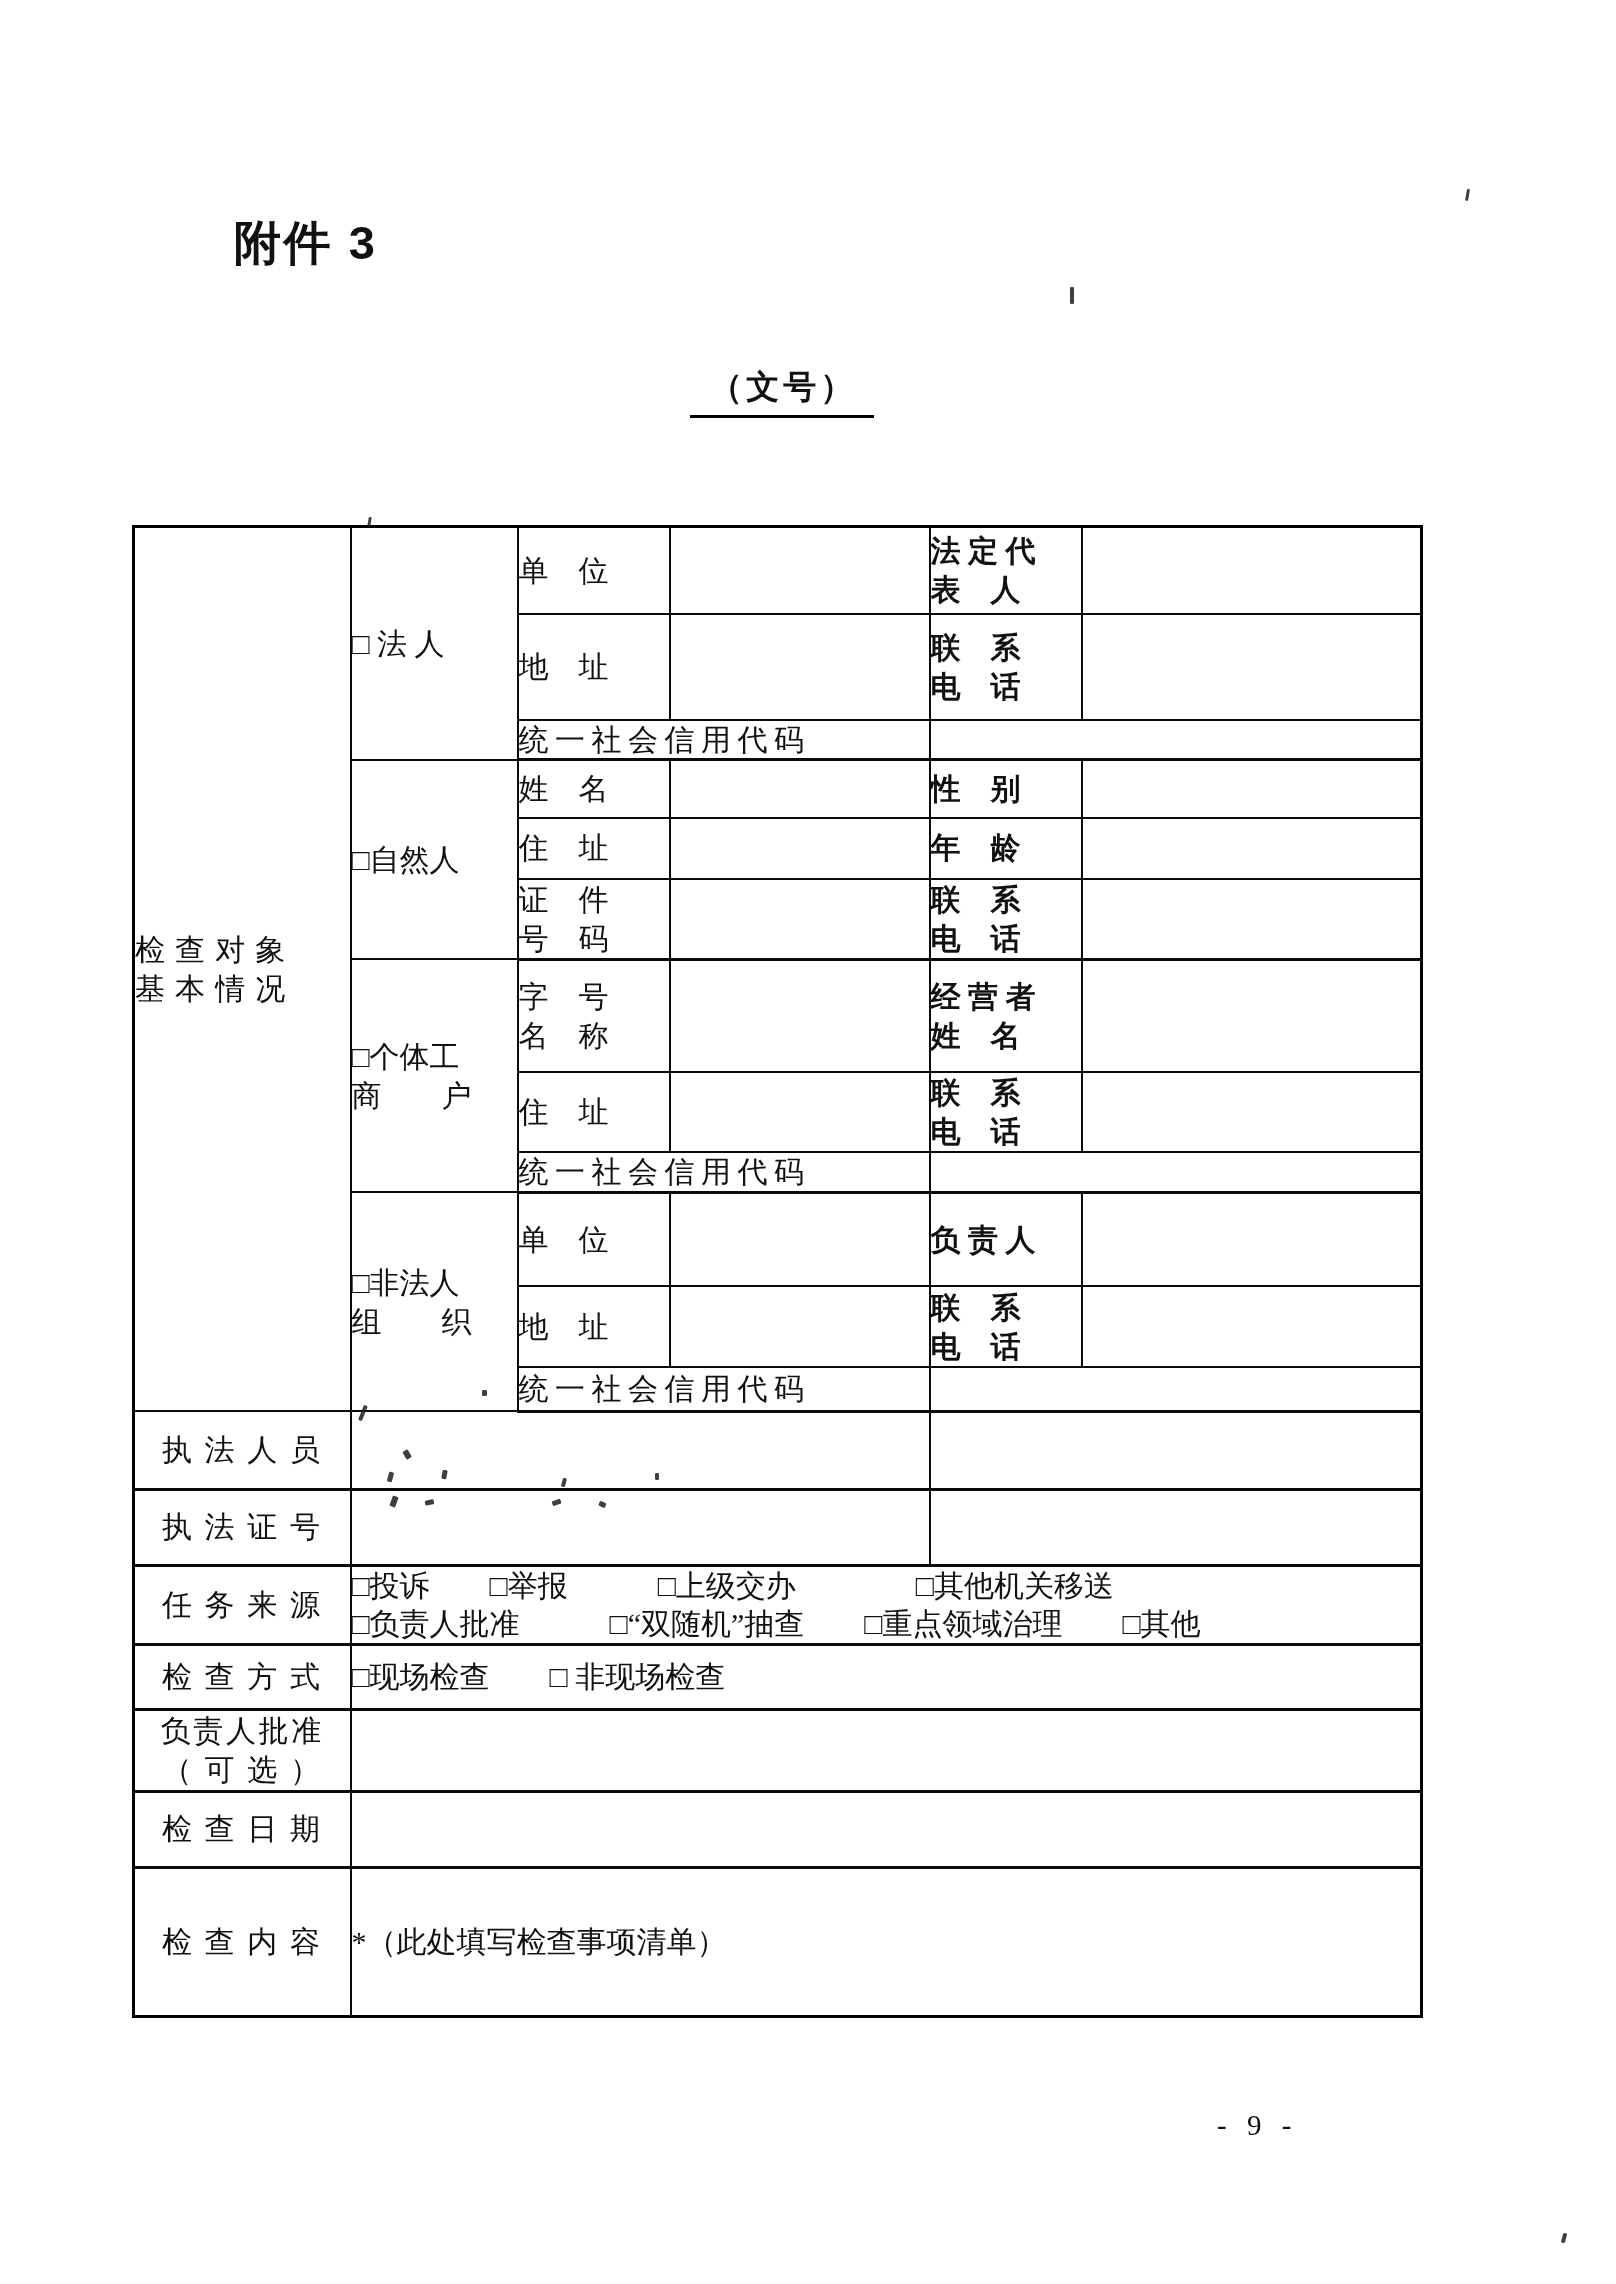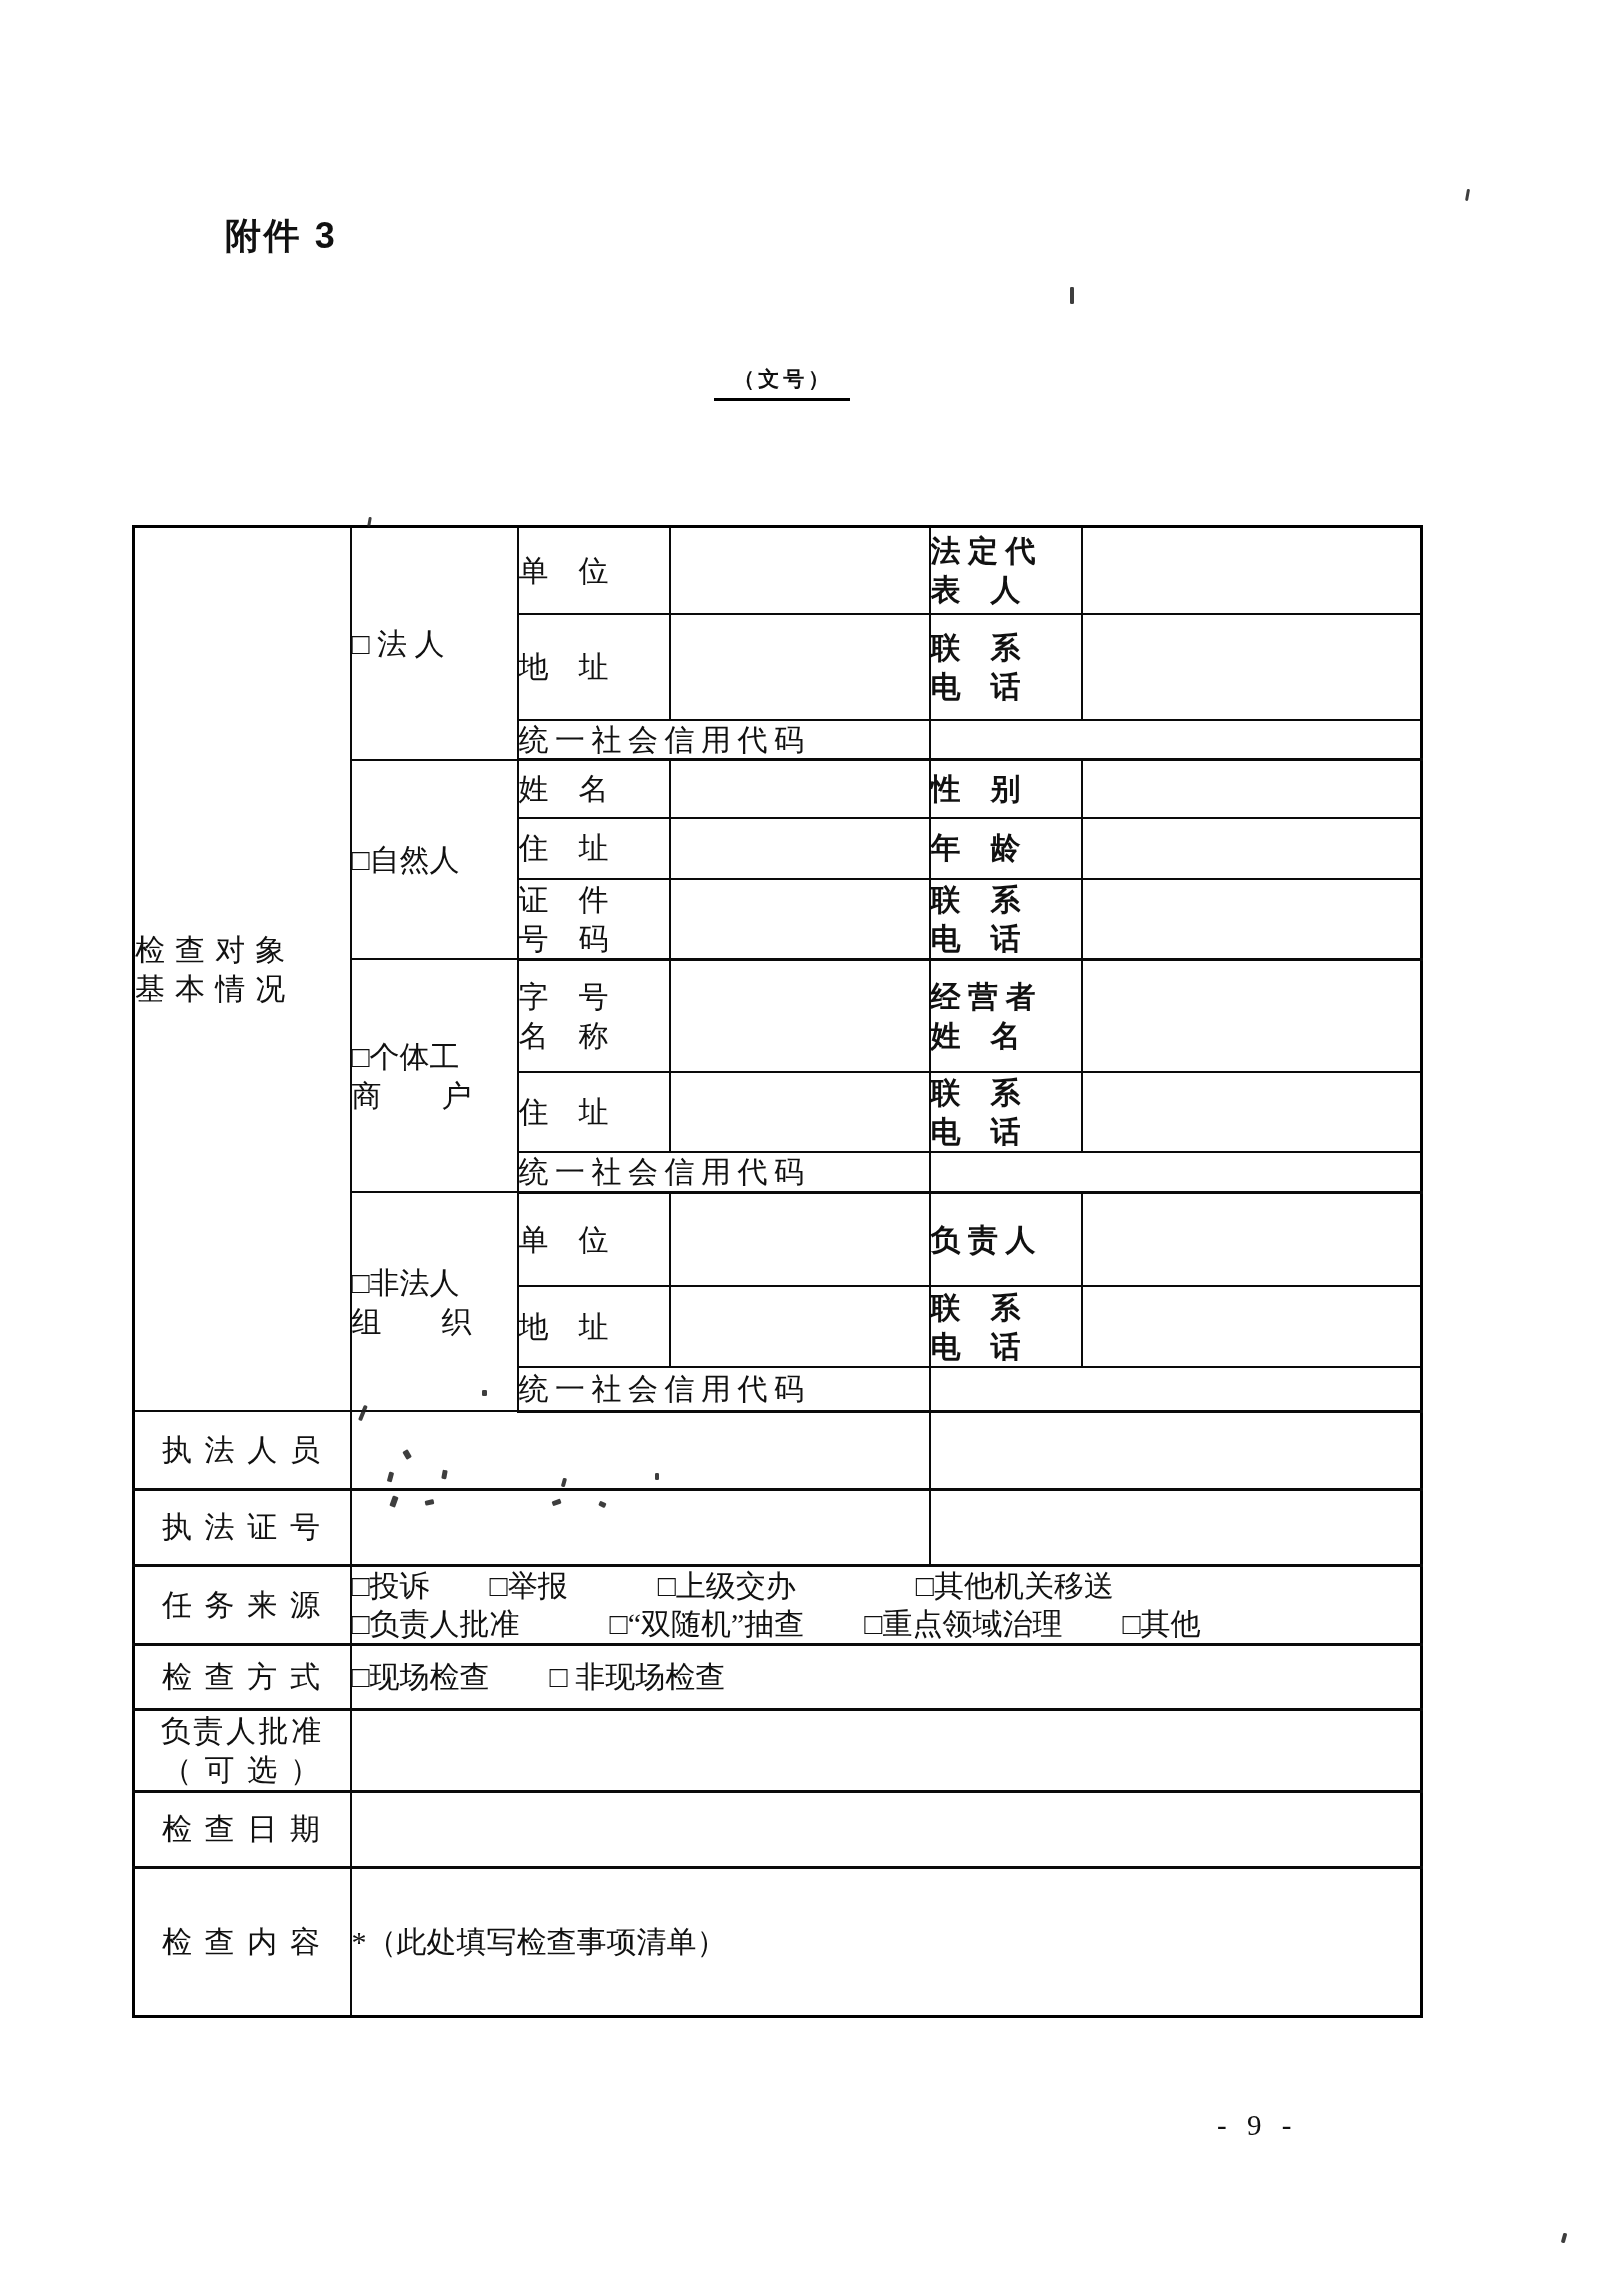--- a/index.html
+++ b/index.html
@@ -5,32 +5,32 @@
   html,body{margin:0;padding:0;}
   body{
     width:1616px;height:2284px;position:relative;
     background:#ffffff;color:#111111;
     font-family:"Liberation Serif", serif;
   }
   .page{position:absolute;inset:0;overflow:hidden;}
 
   
   .attachment{
-    position:absolute;left:225px;top:212px;
+    position:absolute;left:234px;top:212px;
     font-family:"Liberation Sans", sans-serif;
-    font-weight:700;font-size:36px;letter-spacing:2.6px;white-space:nowrap;
+    font-weight:700;font-size:47px;letter-spacing:2.6px;white-space:nowrap;
   }
   .title{
     position:absolute;left:0;top:276px;width:1557px;text-align:center;
     font-family:"Liberation Sans", sans-serif;
     font-weight:900;font-size:46px;letter-spacing:2px;white-space:nowrap;
   }
   .docno-row{position:absolute;left:0;top:365px;width:1564px;text-align:center;}
   .docno{
-    display:inline-block;font-size:21px;font-weight:700;
+    display:inline-block;font-size:33px;font-weight:700;
     padding:0 17px 5.2px 19.5px;border-bottom:3.9px solid #000;letter-spacing:3.9px;
   }
 
   
   table.form{
     position:absolute;left:132px;top:525px;
     border-collapse:collapse;table-layout:fixed;
     border:3.9px solid #000;
   }
   table.form td{

